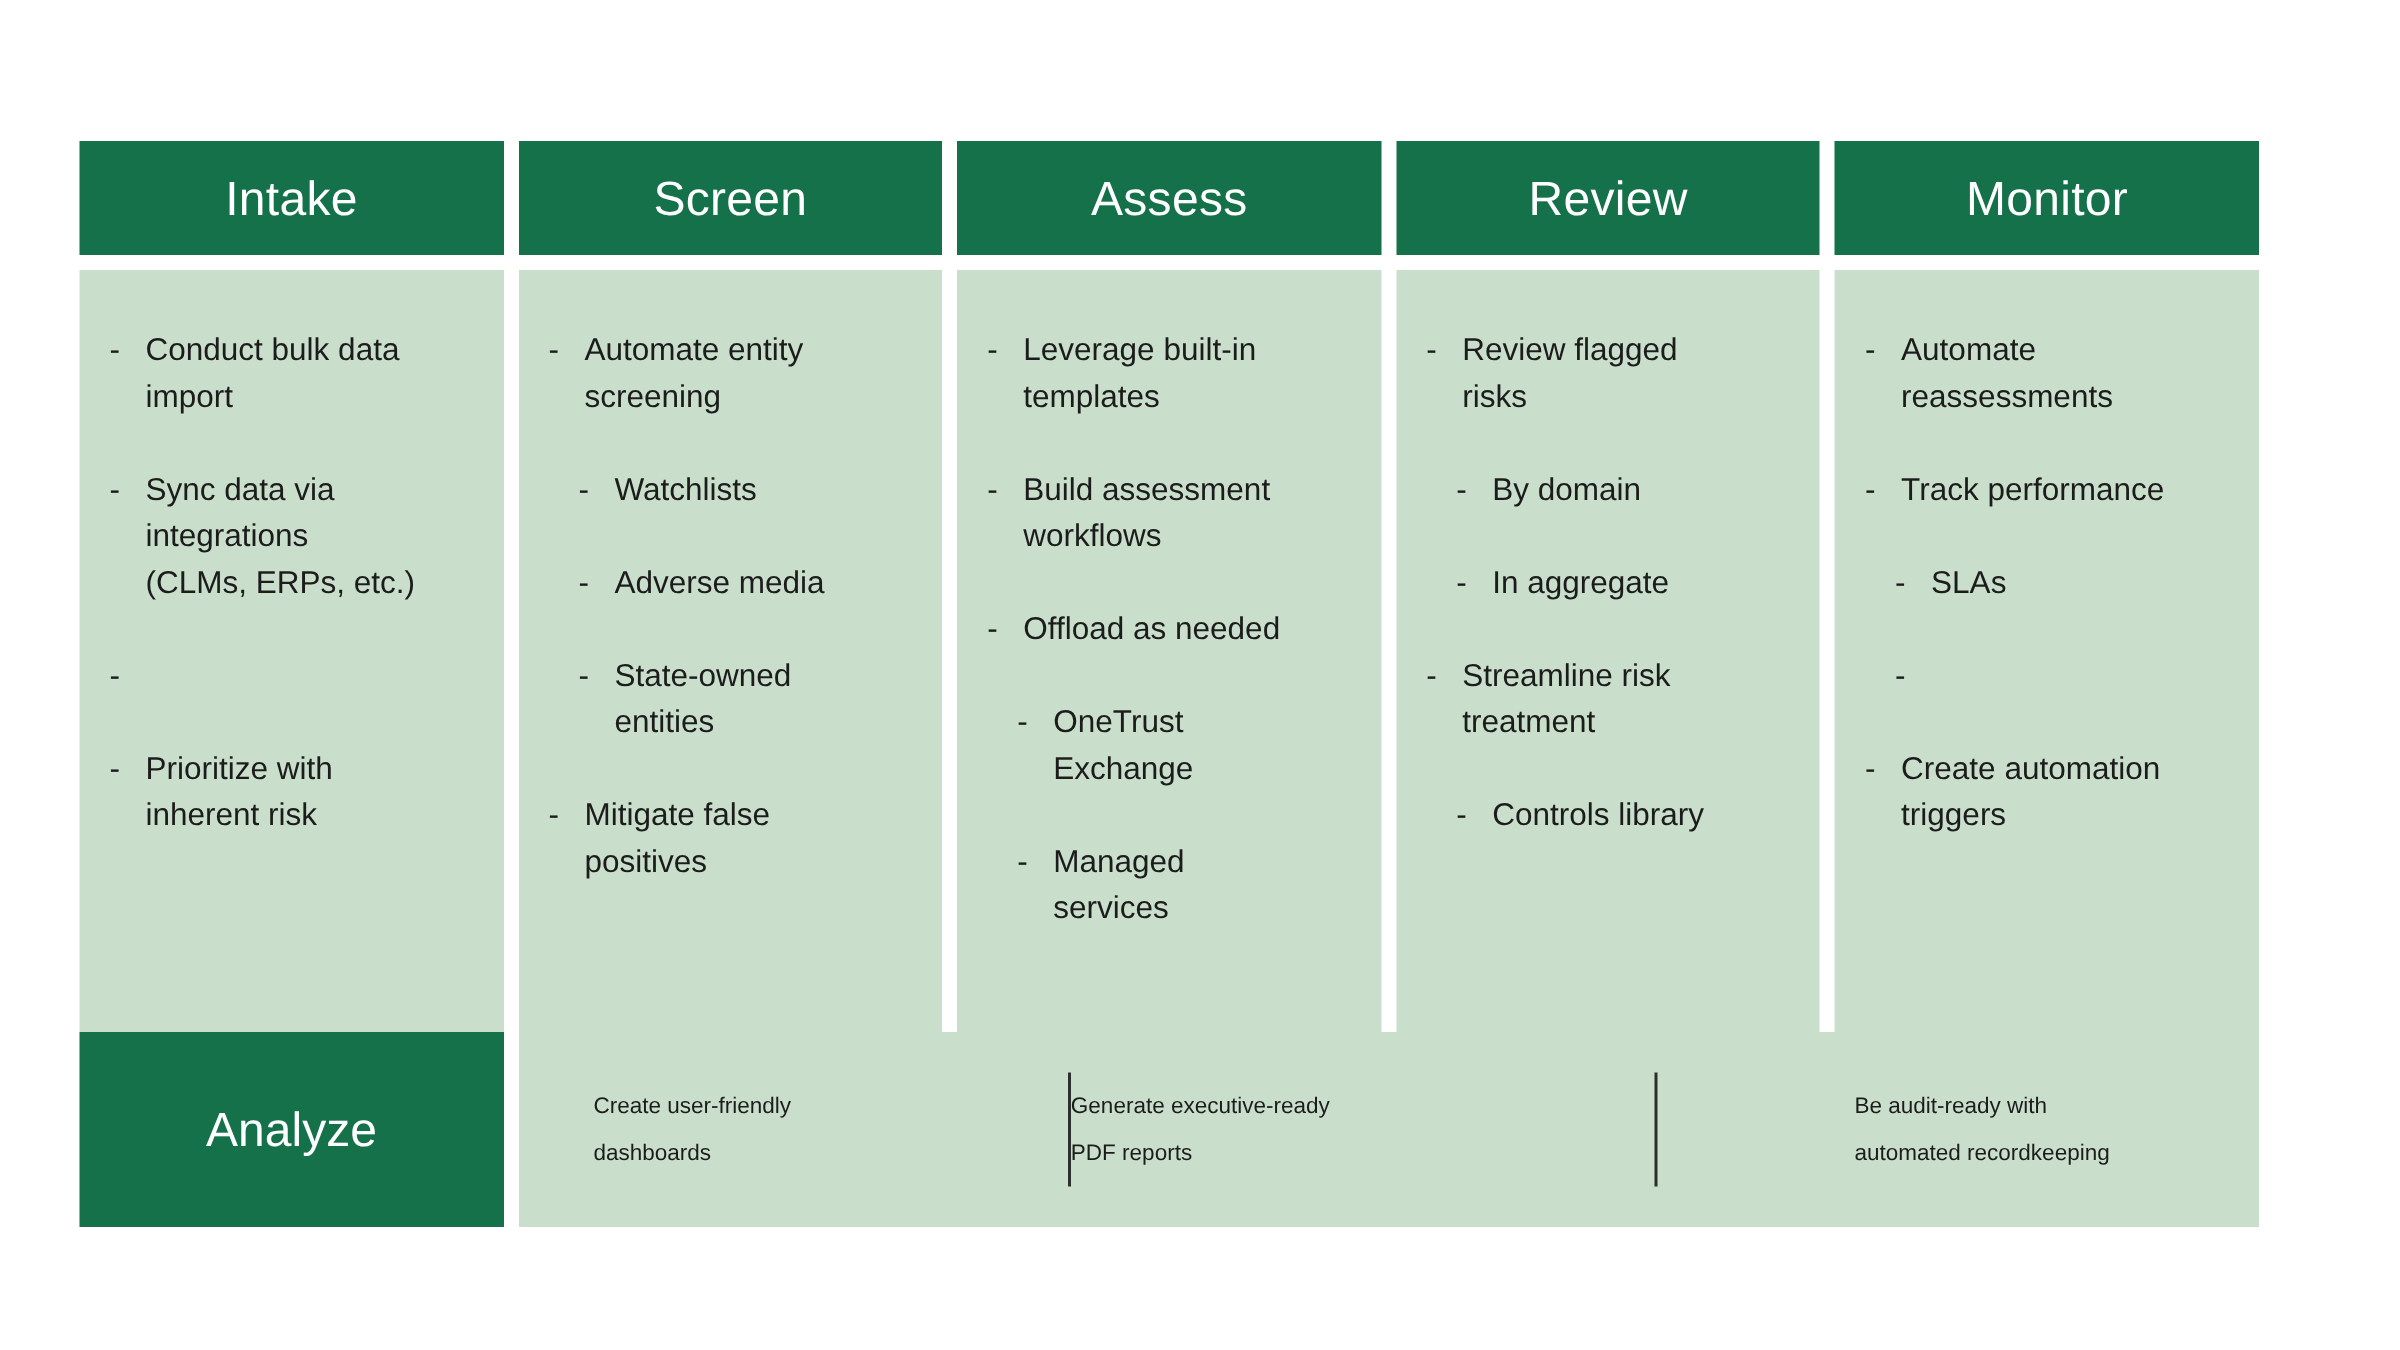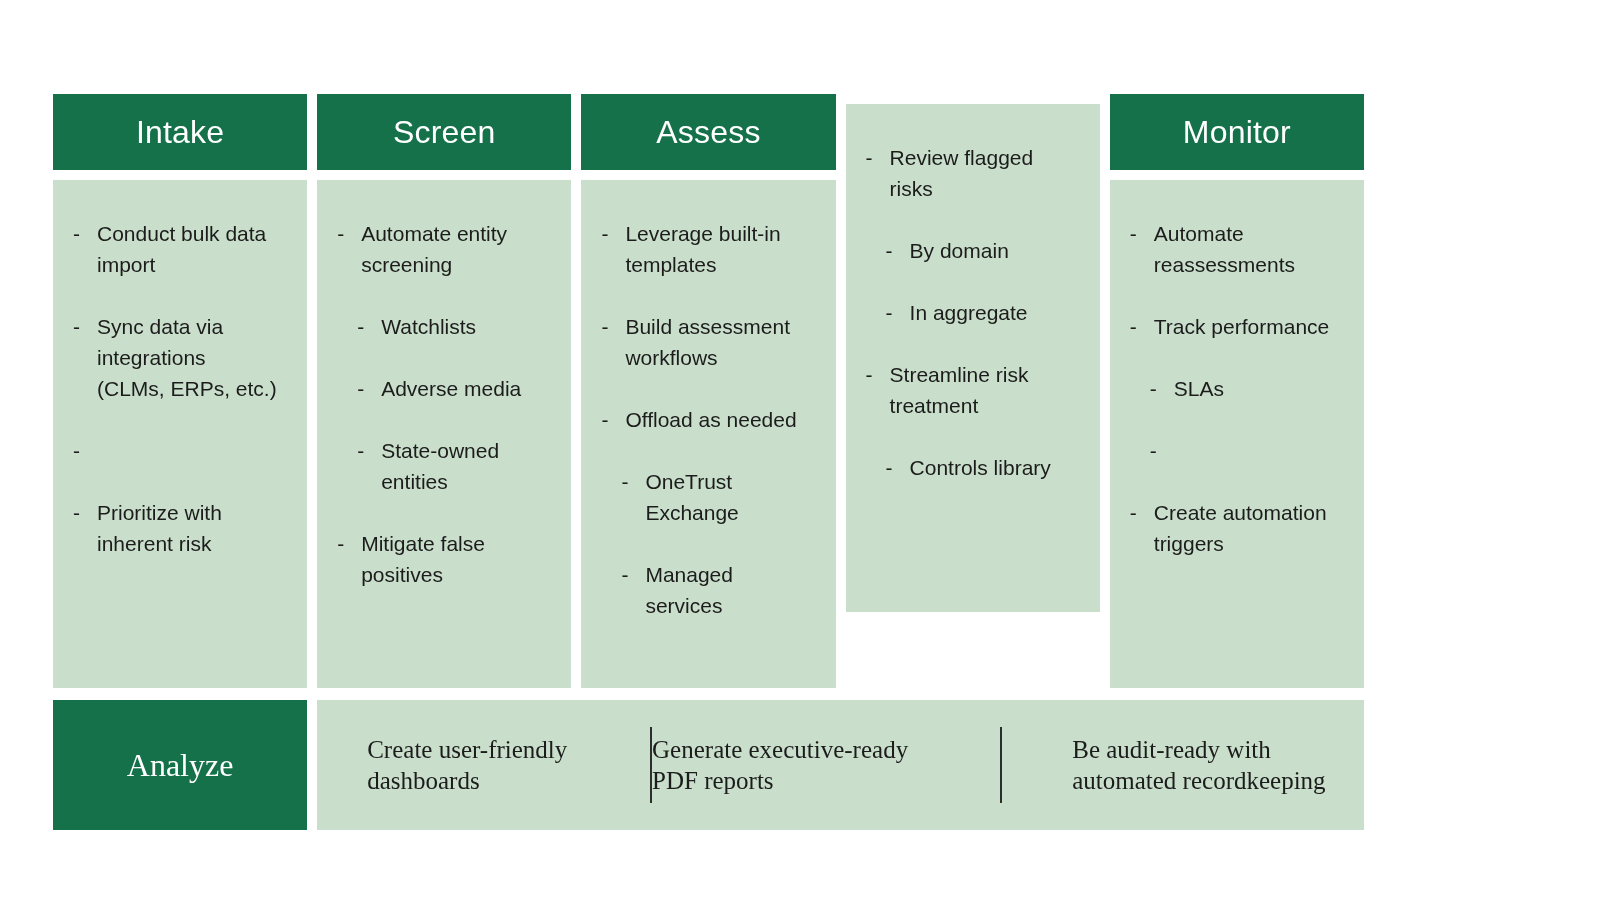--- a/index.html
+++ b/index.html
@@ -8,21 +8,21 @@
     width: 1600px;
     height: 900px;
     background: var(--page_bg, #ffffff);
     font-family: "Liberation Sans", "DejaVu Sans", sans-serif;
     overflow: hidden;
   }
   .board {
     position: absolute;
     left: 53px;
     top: 94px;
-    width: 1311px;
+    width: 1453px;
   }
   .stage-grid {
     display: grid;
     grid-template-columns: repeat(5, 1fr);
     column-gap: 10px;
   }
   .col-header {
     height: 76px;
     background: var(--header_bg, #14714a);
     color: var(--header_text, #ffffff);
@@ -48,44 +48,42 @@
   }
   .item.lvl2 { padding-left: 20px; }
   .dash {
     flex: 0 0 24px;
     width: 24px;
   }
   .txt {
     white-space: pre-line;
   }
   .bottom-grid {
-    margin-top: 12px;
     display: grid;
     grid-template-columns: repeat(5, 1fr);
     column-gap: 10px;
-    font-family: Liberation Serif, serif;
   }
   .analyze-block {
     grid-column: 1 / 2;
     height: 130px;
     background: var(--header_bg, #14714a);
     color: var(--header_text, #ffffff);
     display: flex;
     align-items: center;
     justify-content: center;
     font-size: 32px;
   }
   .bottom-body {
     grid-column: 2 / 6;
     height: 130px;
     background: var(--panel_bg, #c9dfcb);
     display: flex;
     align-items: stretch;
     color: var(--body_text, #1c1c1c);
-    font-size: 25px;
+    font-size: 15px;
     line-height: 31px;
   }
   .bcell {
     display: flex;
     align-items: center;
     box-sizing: border-box;
   }
   .bc1 { flex: 353; padding-left: 50px; }
   .bc2 { flex: 434; }
   .bc3 { flex: 412; padding-left: 32px; justify-content: center; }
@@ -188,20 +186,23 @@
         </div>
         <div class="item lvl2">
           <span class="dash">-</span>
           <span class="txt">Managed
 services</span>
         </div>
       </div>
     </div>
 
     <div class="col">
+      <div class="col-header">
+        <span>Review</span>
+      </div>
       <div class="col-body">
         <div class="item lvl1">
           <span class="dash">-</span>
           <span class="txt">Review flagged
 risks</span>
         </div>
         <div class="item lvl2">
           <span class="dash">-</span>
           <span class="txt">By domain</span>
         </div>

